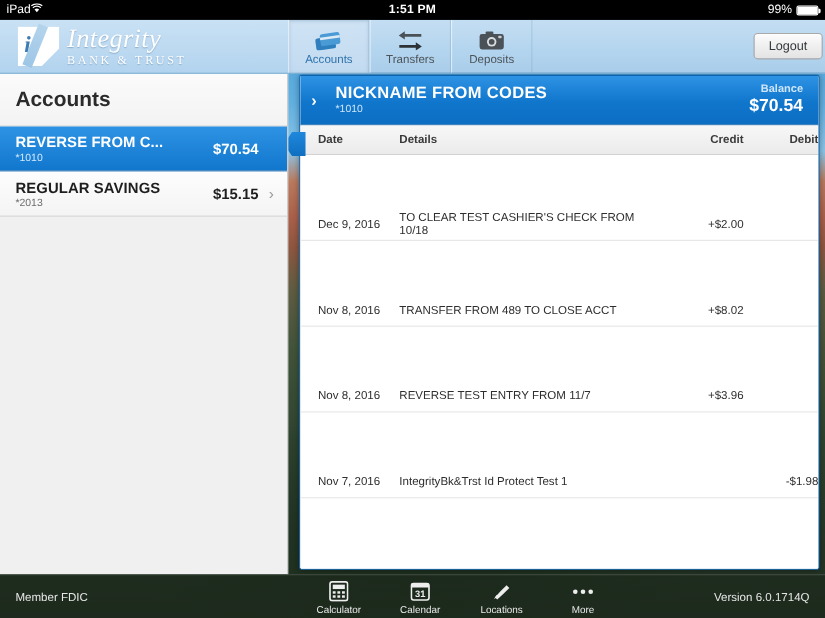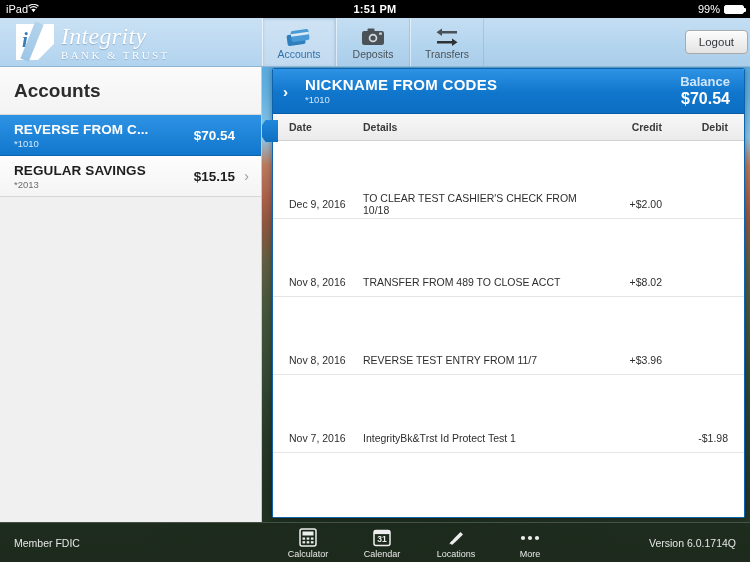--- a/index.html
+++ b/index.html
@@ -159,35 +159,35 @@
     height:45px; flex:0 0 45px; display:flex; align-items:center;
     padding:0 14px 0 10px;
     background:linear-gradient(to bottom,#2e93e4 0%, #1076cc 55%, #0c6ec3 100%);
     border-bottom:1px solid #0a5ea8;
   }
   .dh-arrow { color:#fff; font-size:15px; font-weight:bold; width:22px; }
   .dh-titles { flex:1; line-height:1.15; }
   .dh-title { font-size:15px; font-weight:bold; color:#fff; letter-spacing:.3px; }
   .dh-sub { font-size:9.5px; color:#cfe6fa; margin-top:1px; }
   .dh-right { text-align:right; line-height:1.1; }
-  .dh-bal-label { font-size:13px; color:#cfe6fa; font-weight:bold; }
+  .dh-bal-label { font-size:10px; color:#cfe6fa; font-weight:bold; }
   .dh-bal-amt { font-size:16px; font-weight:bold; color:#fff; margin-top:1px; }
 
   .tbl-head {
     display:flex; height:27px; align-items:center;
     background:linear-gradient(to bottom,#f7f7f7,#ebebeb);
     border-bottom:1px solid #d2d2d2;
     font-size:10.5px; font-weight:bold; color:#3a3a3a;
   }
   .tbl-body { flex:1; background:#fff; overflow:hidden; }
   .tr { display:flex; height:30px; align-items:center; border-bottom:1px solid #e6e6e6; font-size:10.5px; color:#2e2e2e;margin-top:48px; }
   .c-date { width:88px; padding-left:16px; }
   .c-det { flex:1; padding-left:2px; }
   .c-cr { width:72px; text-align:right; }
-  .c-db { width:82px; text-align:right; padding-right:16px; }
+  .c-db { width:68px; text-align:right; }
   .tbl-foot {
     height:40px; display:flex; align-items:center; justify-content:center;
     font-size:10.5px; color:#555; border-bottom:1px solid #ececec;
   }
 
   
   .bottombar {
     position:absolute; bottom:0; left:0; width:750px; height:40px; z-index:25;
     background:rgba(28,38,28,.55);
     border-top:1px solid rgba(255,255,255,.18);
@@ -249,37 +249,37 @@
             <rect x="1" y="7" width="18" height="11" rx="2" transform="rotate(-8 10 12)" fill="#2f7fbe"></rect>
             <rect x="5" y="3" width="18" height="11" rx="2" transform="rotate(-8 14 8)" fill="#4a9ad6"></rect>
             <rect x="5" y="6" width="18" height="2.4" transform="rotate(-8 14 8)" fill="#dceaf6"></rect>
           </svg>
         </span>
         <span>Accounts</span>
       </div>
       <div class="tab">
         <span class="glyph">
           <svg width="24" height="19" viewBox="0 0 24 19">
+            <path d="M22 4 H7 V1.5 L1.5 5.2 L7 8.9 V6.4 H22 Z" fill="#4a5157"></path>
+            <path d="M2 14 H17 V11.5 L22.5 15.2 L17 18.9 V16.4 H2 Z" fill="#2c3236"></path>
+          </svg>
+        </span>
+        <span>Transfers</span>
+      </div>
+      <div class="tab">
+        <span class="glyph">
+          <svg width="24" height="19" viewBox="0 0 24 19">
             <rect x="1" y="4" width="22" height="14" rx="2.2" fill="#4a5157"></rect>
             <rect x="6.5" y="1.6" width="7" height="3" rx="1" fill="#4a5157"></rect>
             <circle cx="12" cy="11" r="4.3" fill="#d9dde0"></circle>
             <circle cx="12" cy="11" r="2.6" fill="#4a5157"></circle>
             <rect x="18" y="5.6" width="3" height="2.2" rx=".6" fill="#c9ced2"></rect>
           </svg>
         </span>
         <span>Deposits</span>
-      </div>
-      <div class="tab">
-        <span class="glyph">
-          <svg width="24" height="19" viewBox="0 0 24 19">
-            <path d="M22 4 H7 V1.5 L1.5 5.2 L7 8.9 V6.4 H22 Z" fill="#4a5157"></path>
-            <path d="M2 14 H17 V11.5 L22.5 15.2 L17 18.9 V16.4 H2 Z" fill="#2c3236"></path>
-          </svg>
-        </span>
-        <span>Transfers</span>
       </div>
     </div>
 
     <div class="spacer"></div>
     <div class="logout-zone">
       <div class="logout-btn">Logout</div>
     </div>
   </div>
 
   <div class="sidebar">

